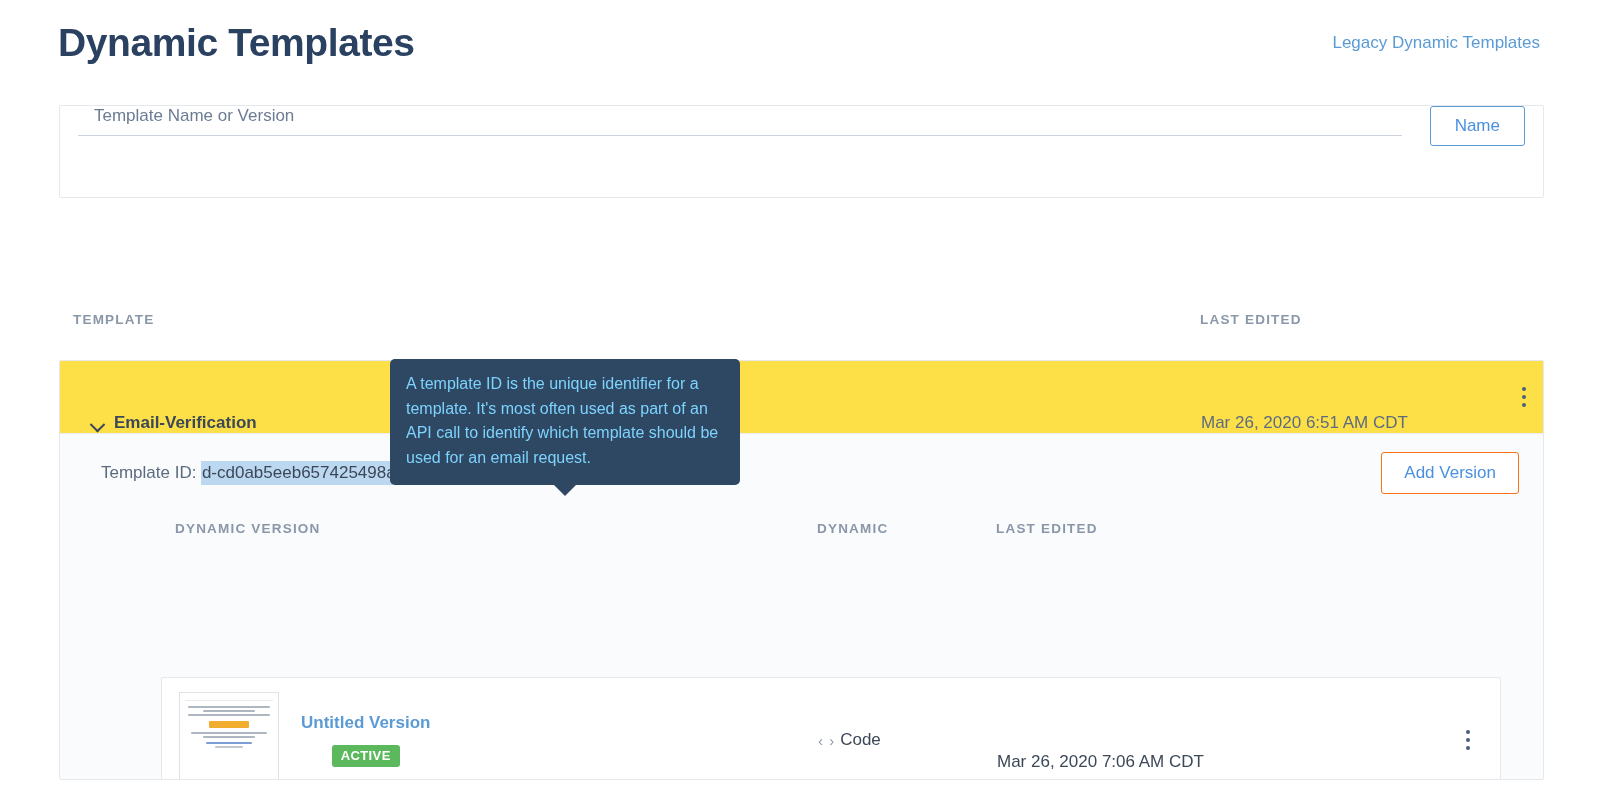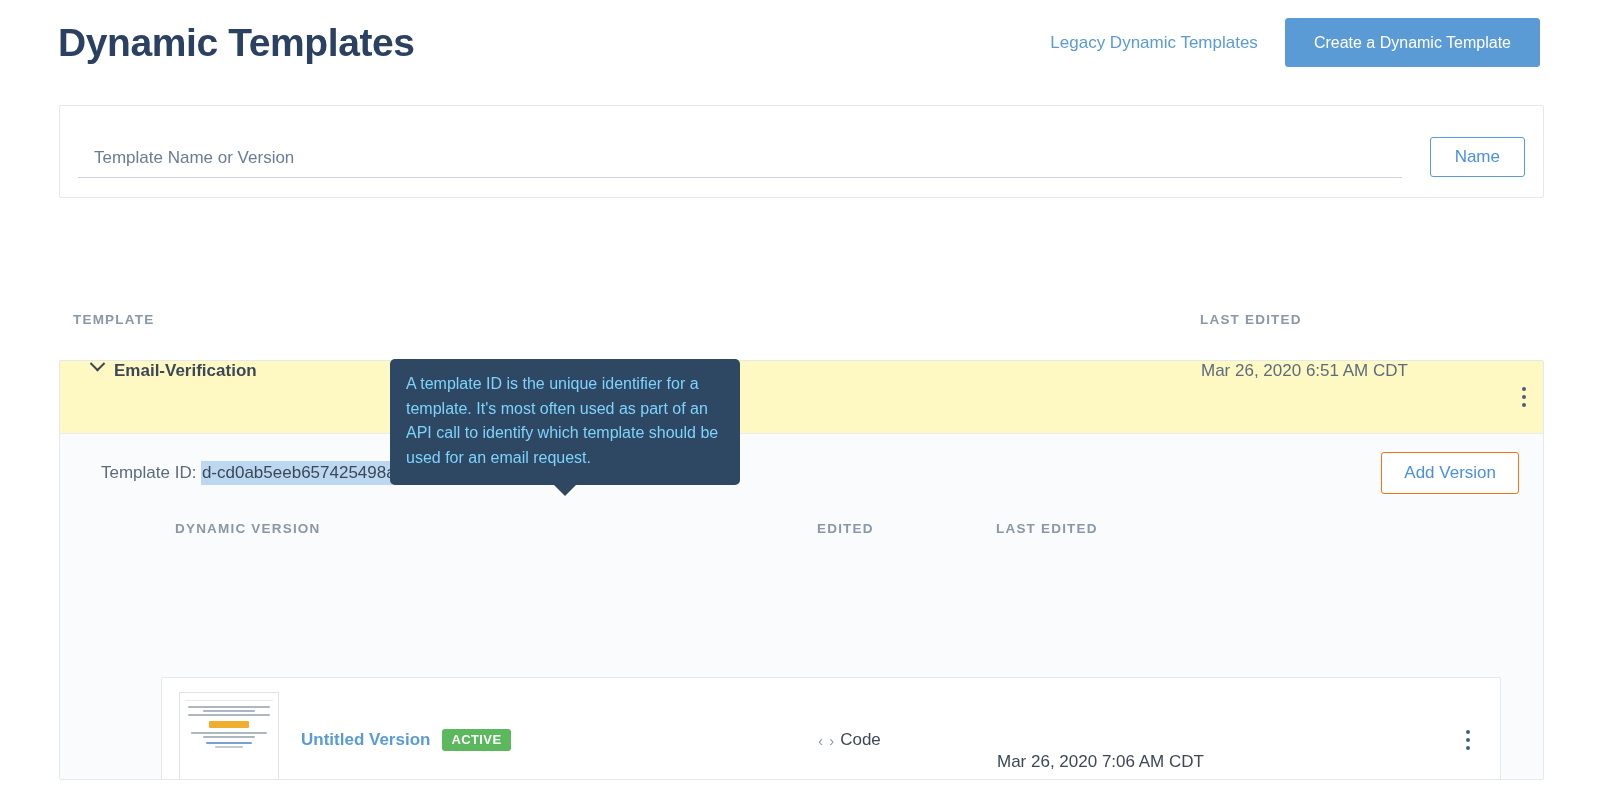--- a/index.html
+++ b/index.html
@@ -75,21 +75,20 @@
     padding-left: 18px;
   }
   .filter-head-label {
     font-size: 16px;
     font-weight: bold;
     color: #3c4858;
   }
   .filter-body {
     height: 91px;
     display: flex;
-    align-items: flex-end;
     padding: 0 18px 19px 18px;
   }
   .filter-input-wrap {
     flex: 1;
     margin-right: 28px;
   }
   .filter-input {
     width: 100%;
     border: none;
     border-bottom: 1px solid #ccd3dc;
@@ -142,23 +141,23 @@
     height: 420px;
     border: 1px solid #e5e8ed;
     border-radius: 2px;
     background: #ffffff;
     overflow: hidden;
   }
   .template-row {
     position: relative;
     height: 73px;
     display: flex;
-    align-items: flex-start;
+    align-items: flex-end;
     border-bottom: 1px solid #e9ecf0;
-    background: #fef9c3;
+    background: #fde047;
   }
   .chevron-btn {
     width: 34px;
     margin-left: 20px;
     display: flex;
     align-items: center;
     justify-content: center;
     cursor: pointer;
   }
   .chevron-down {
@@ -319,20 +318,21 @@
     border-radius: 1px;
     margin-top: 2px;
   }
   .tline.small { width: 28px; background: #c3c9d1; }
 
   .version-name {
     margin-left: 22px;
     display: flex;
     align-items: center;
     gap: 12px;
+    flex-direction: column;
   }
   .version-link {
     font-size: 17px;
     font-weight: bold;
     color: #5b9bd5;
     text-decoration: none;
     cursor: pointer;
   }
   .badge-active {
     background: #5cb85c;
@@ -391,21 +391,20 @@
     border-top: 11px solid #2e4763;
   }
 </style>
 </head>
 <body>
 
 <div class="page-header">
   <h1 class="page-title">Dynamic Templates</h1>
   <div class="header-right">
     <a class="legacy-link" href="#">Legacy Dynamic Templates</a>
-    <button class="btn-primary">Create a Dynamic Template</button>
   </div>
 </div>
 
 <div class="filter-card">
   <div class="filter-body">
     <div class="filter-input-wrap">
       <input class="filter-input" type="text" placeholder="Template Name or Version" style="">
     </div>
     <button class="btn-outline">Name</button>
   </div>
@@ -434,21 +433,21 @@
   <div class="expanded">
 
     <div class="tid-row">
       <span class="tid-label">Template ID:</span>&nbsp;<span class="tid-value">d-cd0ab5eeb657425498a0de7132ac46d6</span>
       <span class="info-icon">i</span>
       <button class="btn-add-version">Add Version</button>
     </div>
 
     <div class="ver-head-row">
       <span class="ver-head name">DYNAMIC VERSION</span>
-      <span class="ver-head editor">EDITED</span>
+      <span class="ver-head editor">DYNAMIC</span>
       <span class="ver-head edited">LAST EDITED</span>
     </div>
 
     <div class="version-card">
       <div class="thumb">
         <div class="thumb-inner">
           <span class="tline w3"></span>
           <span class="tline w2"></span>
           <span class="tline w3"></span>
           <span class="tbtn"></span>

